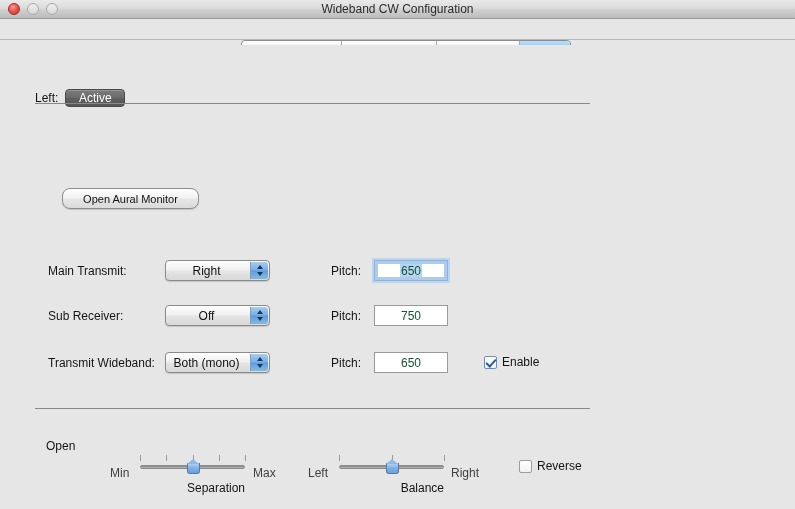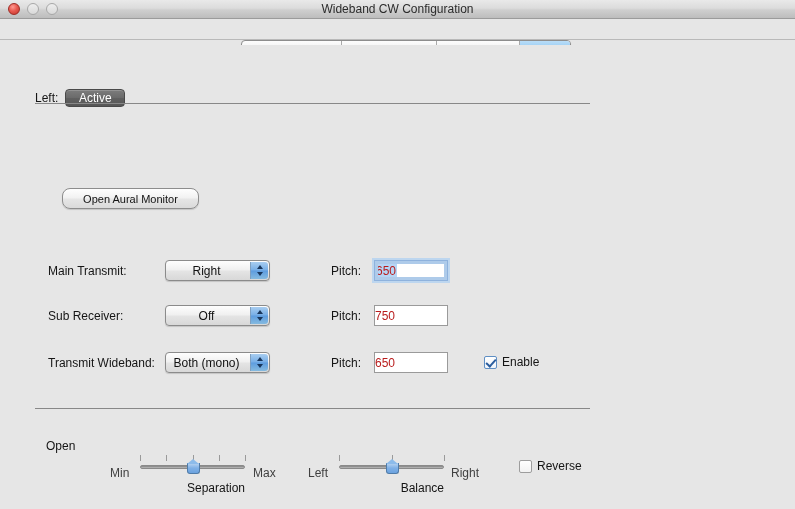--- a/index.html
+++ b/index.html
@@ -226,22 +226,23 @@
     position: absolute;
     left: 374px;
     top: 0;
     width: 74px;
     height: 21px;
     background: #ffffff;
     border: 1px solid #9a9a9a;
     box-sizing: border-box;
     display: flex;
     align-items: center;
-    font-size: 12px;
-    color: #b91c1c;
+    justify-content: center;
+    font-size: 12px;
+    color: #14532d;
     cursor: text;
   }
   .pitch-field.focused {
     border: 1px solid #8eb2dd;
     outline: 3px solid #aecbea;
     outline-offset: -4px;
     box-shadow: 0 0 0 2px #bdd6ef;
     left: 374px;
     top: 0px;
   }

